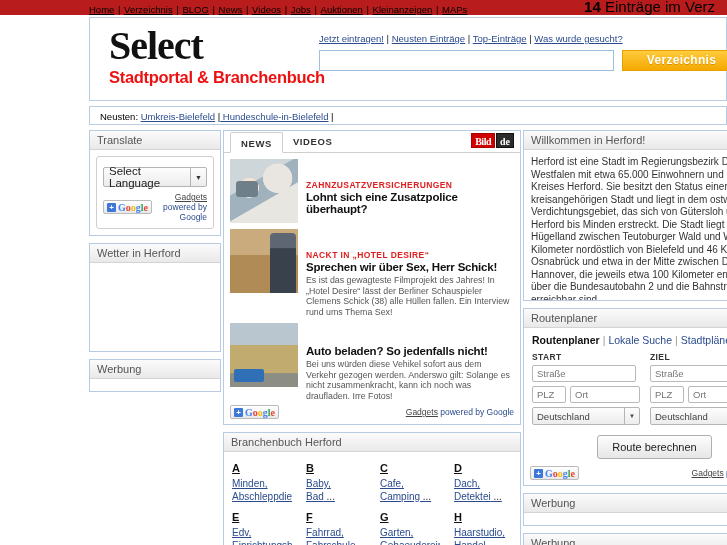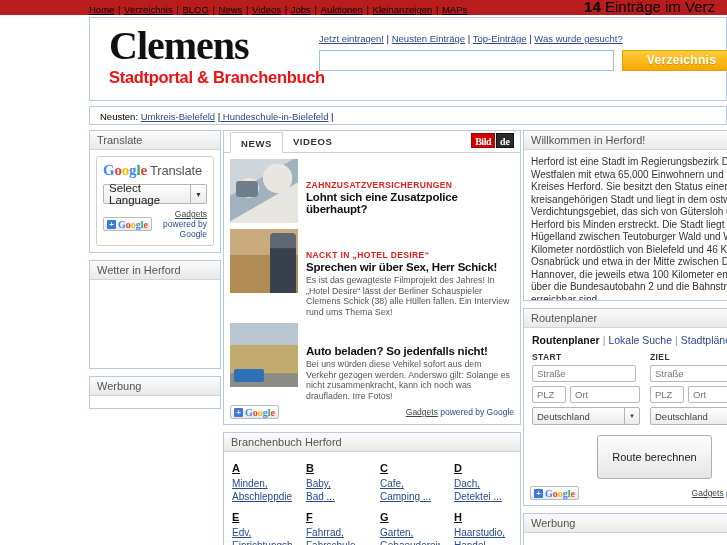--- a/index.html
+++ b/index.html
@@ -346,38 +346,38 @@
   .rp-select .val { flex: 1; padding-left: 4px; }
   .rp-select .arrow {
     width: 15px; height: 100%; border-left: 1px solid #b4b4b4;
     display: flex; align-items: center; justify-content: center; font-size: 6px;
   }
   .rp-btn-wrap { padding: 4px 0 7px 0; text-align: center; }
   .rp-btn {
     display: inline-block;
     border: 1px solid #b0b0b0; border-radius: 3px;
     background: linear-gradient(#fdfdfd,#e6e6e6);
-    font-size: 11px; color: #222; padding: 15px 14px; cursor: pointer;
+    font-size: 11px; color: #222; padding: 5px 14px; cursor: pointer;
   }
   .rp-foot { display: flex; align-items: center; padding: 0 6px 5px 6px; }
 </style>
 </head>
 <body>
 
 <div class="topbar">
   <div class="topnav" id="topnav"><a>Home</a><span class="sep"> | </span><a>Verzeichnis</a><span class="sep"> | </span><a>BLOG</a><span class="sep"> | </span><a>News</a><span class="sep"> | </span><a>Videos</a><span class="sep"> | </span><a>Jobs</a><span class="sep"> | </span><a>Auktionen</a><span class="sep"> | </span><a>Kleinanzeigen</a><span class="sep"> | </span><a>MAPs</a></div>
   <div class="topcount">
     <b>14</b><span> Einträge im Verz</span>
   </div>
 </div>
 
 <div class="page">
 
   <div class="headerbox">
-    <div class="logo">Clemens</div>
+    <div class="logo">Select</div>
     <div class="slogan">Stadtportal &amp; Branchenbuch</div>
     <div class="headlinks" id="headlinks"><a>Jetzt eintragen!</a><span> | </span><a>Neusten Einträge</a><span> | </span><a>Top-Einträge</a><span> | </span><a>Was wurde gesucht?</a></div>
     <div class="searchrow">
       <input class="searchinput" type="text" value="" placeholder="" style="">
       <div class="searchbtn">Verzeichnis</div>
     </div>
   </div>
 
   <div class="webtipps">
     <span>Neusten:</span>
@@ -385,24 +385,20 @@
   </div>
 
   <div class="cols">
 
     <div class="col-left">
 
       <div class="panel">
         <div class="panel-head">Translate</div>
         <div class="panel-body">
           <div class="gt-box">
-            <div class="gt-title">
-              <span class="g1">G</span><span class="g2">o</span><span class="g3">o</span><span class="g4">g</span><span class="g5">l</span><span class="g6">e</span>
-              <span>Translate</span>
-            </div>
             <div class="gt-select">
               <span class="val">Select Language</span>
               <span class="arrow">▼</span>
             </div>
             <div class="gbadge-row">
               <span class="gbadge">
                 <span class="plus">+</span>
                 <span class="gw"><i class="gb1">G</i><i class="gb2">o</i><i class="gb3">o</i><i class="gb4">g</i><i class="gb5">l</i><i class="gb6">e</i></span>
               </span>
               <span class="gadget-note">

